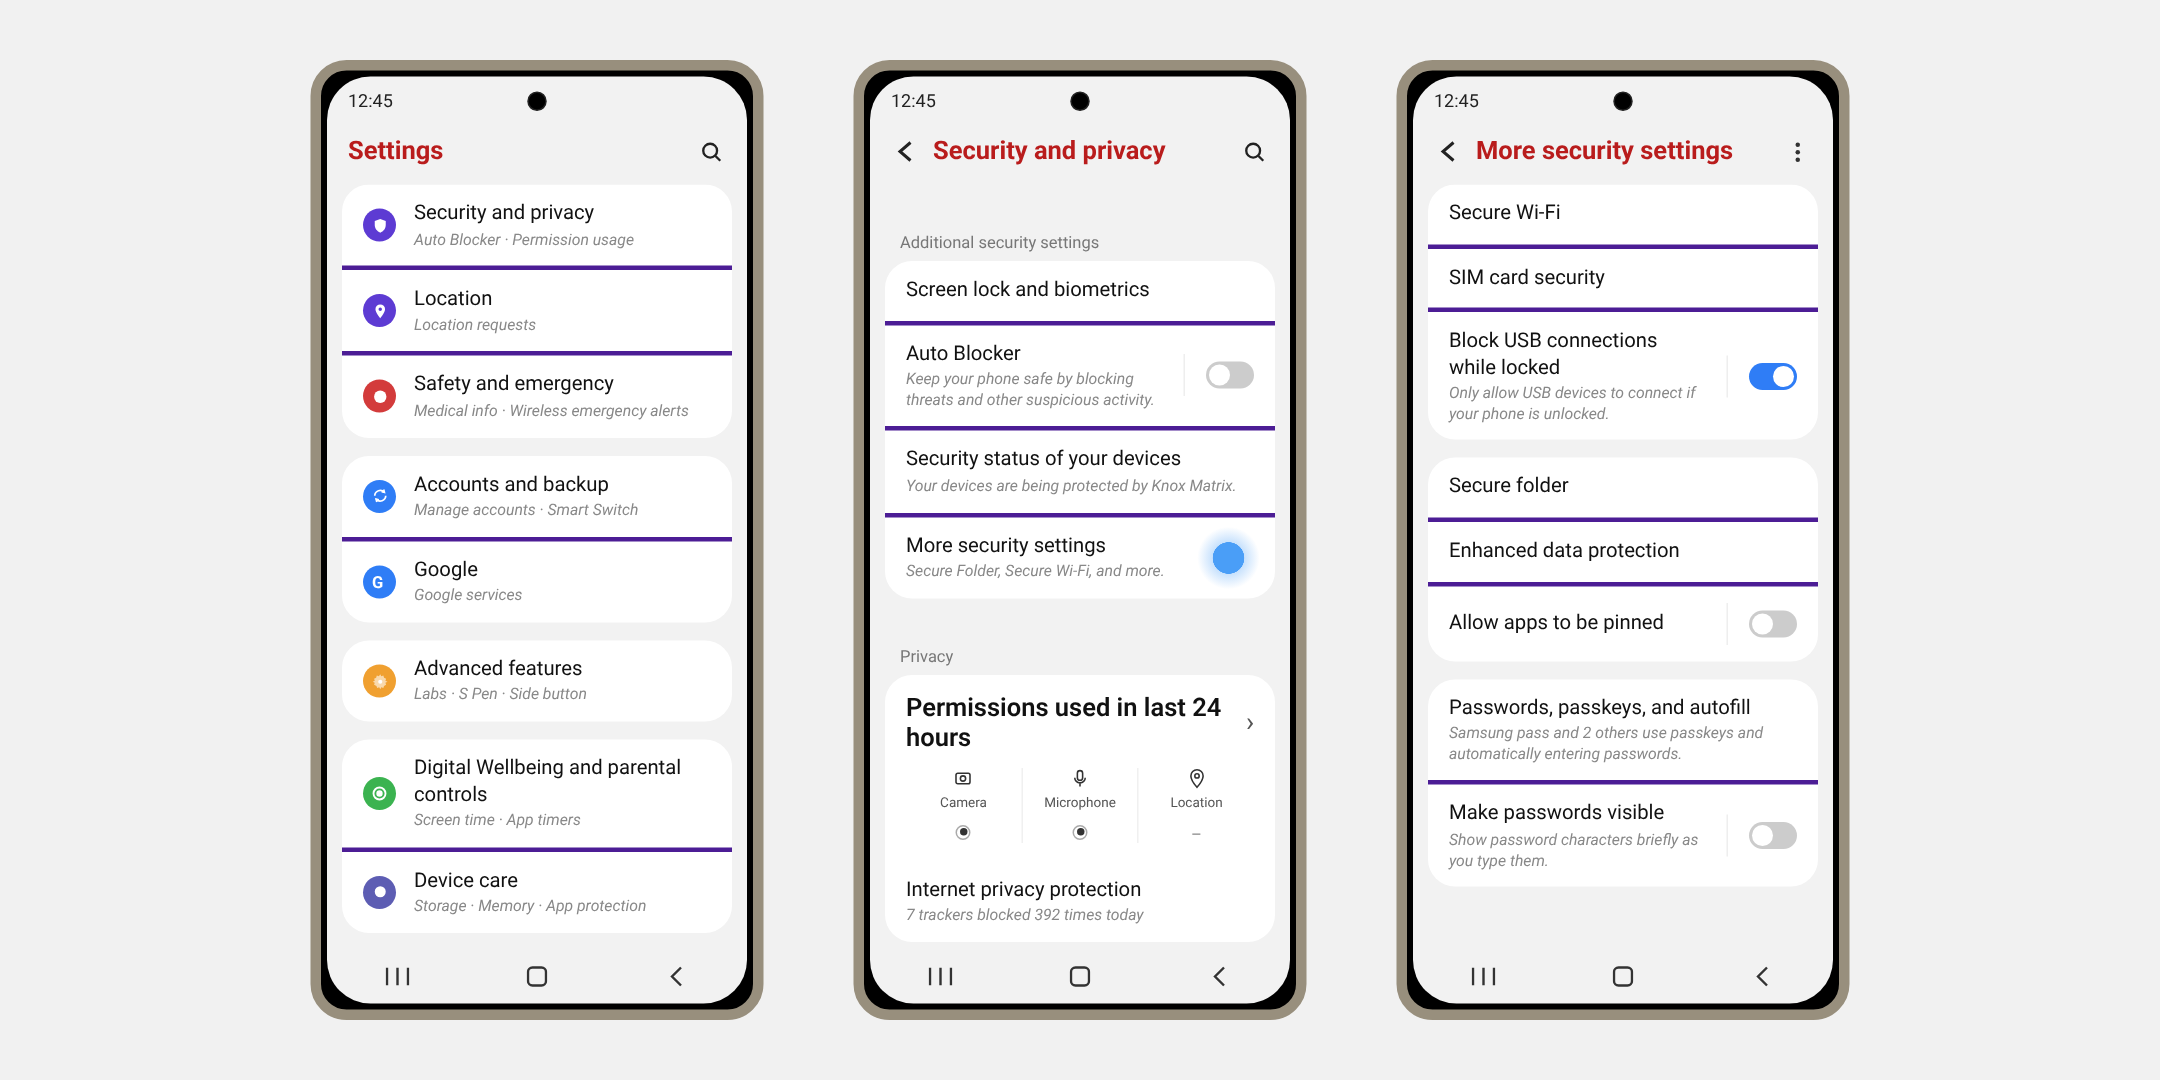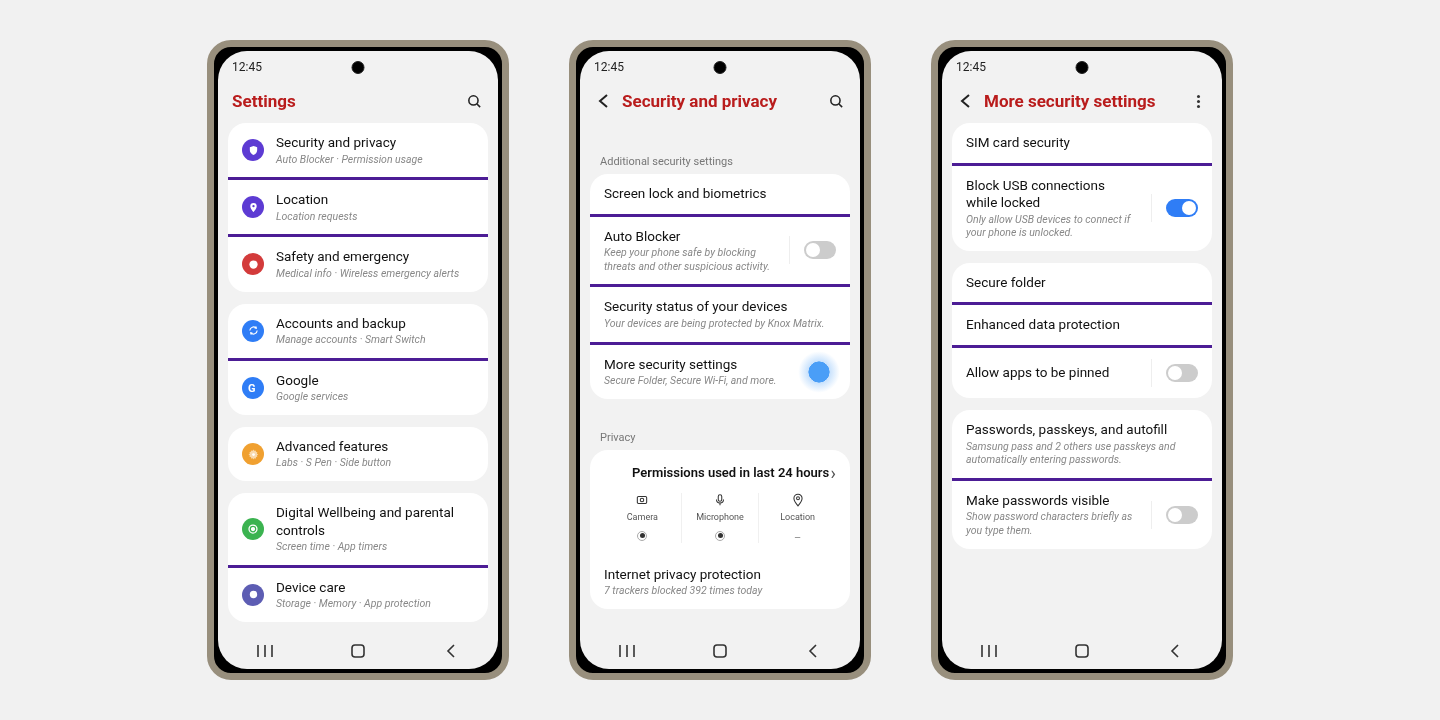--- a/index.html
+++ b/index.html
@@ -22,21 +22,21 @@
   .icon-circ { width: 22px; height: 22px; border-radius: 50%; display: flex; align-items: center; justify-content: center; font-size: 11px; color: #fff; flex-shrink: 0; }
   .toggle { width: 32px; height: 18px; border-radius: 9px; background: #ccc; position: relative; flex-shrink: 0; }
   .toggle::after { content: ''; position: absolute; width: 14px; height: 14px; background: #fff; border-radius: 50%; top: 2px; left: 2px; }
   .toggle.on { background: #2f7df6; }
   .toggle.on::after { left: 16px; }
   .toggle-sep { width: 1px; height: 28px; background: #eee; margin-left: 6px; margin-right: 2px; }
   .navbar { height: 36px; display: flex; justify-content: space-around; align-items: center; border-top: 0; }
   .nav-btn { width: 40px; height: 20px; display: flex; align-items: center; justify-content: center; color: #333; }
   .chevron { font-size: 18px; color: #555; }
   .perm-row { display: flex; align-items: center; padding: 12px 14px 6px; }
-  .perm-title { flex: 1; font-size: 13px; font-weight: 600; color: #111; margin-left: 28px; }
+  .perm-title { flex: 1; font-size: 17px; font-weight: 600; color: #111; }
   .perm-grid { display: flex; padding: 4px 14px 12px; }
   .perm-col { flex: 1; display: flex; flex-direction: column; align-items: center; gap: 3px; position: relative; }
   .perm-col + .perm-col { border-left: 1px solid #f0f0f0; }
   .perm-ico { font-size: 13px; color: #333; height: 16px; }
   .perm-lbl { font-size: 9px; color: #555; }
   .perm-dot { margin-top: 6px; width: 10px; height: 10px; border: 1px solid #aaa; border-radius: 50%; display: flex; align-items: center; justify-content: center; }
   .perm-dot::after { content: ''; width: 5px; height: 5px; background: #333; border-radius: 50%; }
   .perm-dash { margin-top: 6px; font-size: 11px; color: #888; height: 12px; }
   .touch-ripple { position: absolute; right: 10px; top: 50%; transform: translateY(-50%); width: 42px; height: 42px; background: radial-gradient(circle, #4a9ef7 0%, #4a9ef7 35%, rgba(74,158,247,0.3) 36%, rgba(74,158,247,0) 70%); border-radius: 50%; }
   .kebab { display: flex; flex-direction: column; gap: 2px; }
@@ -318,20 +318,25 @@
             <span></span>
             <span></span>
             <span></span>
           </span>
         </span>
     </div>
     <div class="scroll" id="s3-scroll">
         <div class="card">
           <div class="row">
             <div class="row-text">
+        <div class="row-title">Secure Wi-Fi</div>
+            </div>
+          </div>
+          <div class="row">
+            <div class="row-text">
         <div class="row-title">SIM card security</div>
             </div>
           </div>
           <div class="row">
             <div class="row-text">
         <div class="row-title">Block USB connections while locked</div>
               <div class="row-sub">Only allow USB devices to connect if your phone is unlocked.</div>
             </div>
             <div class="toggle-sep"></div>
             <div class="toggle on"></div>

